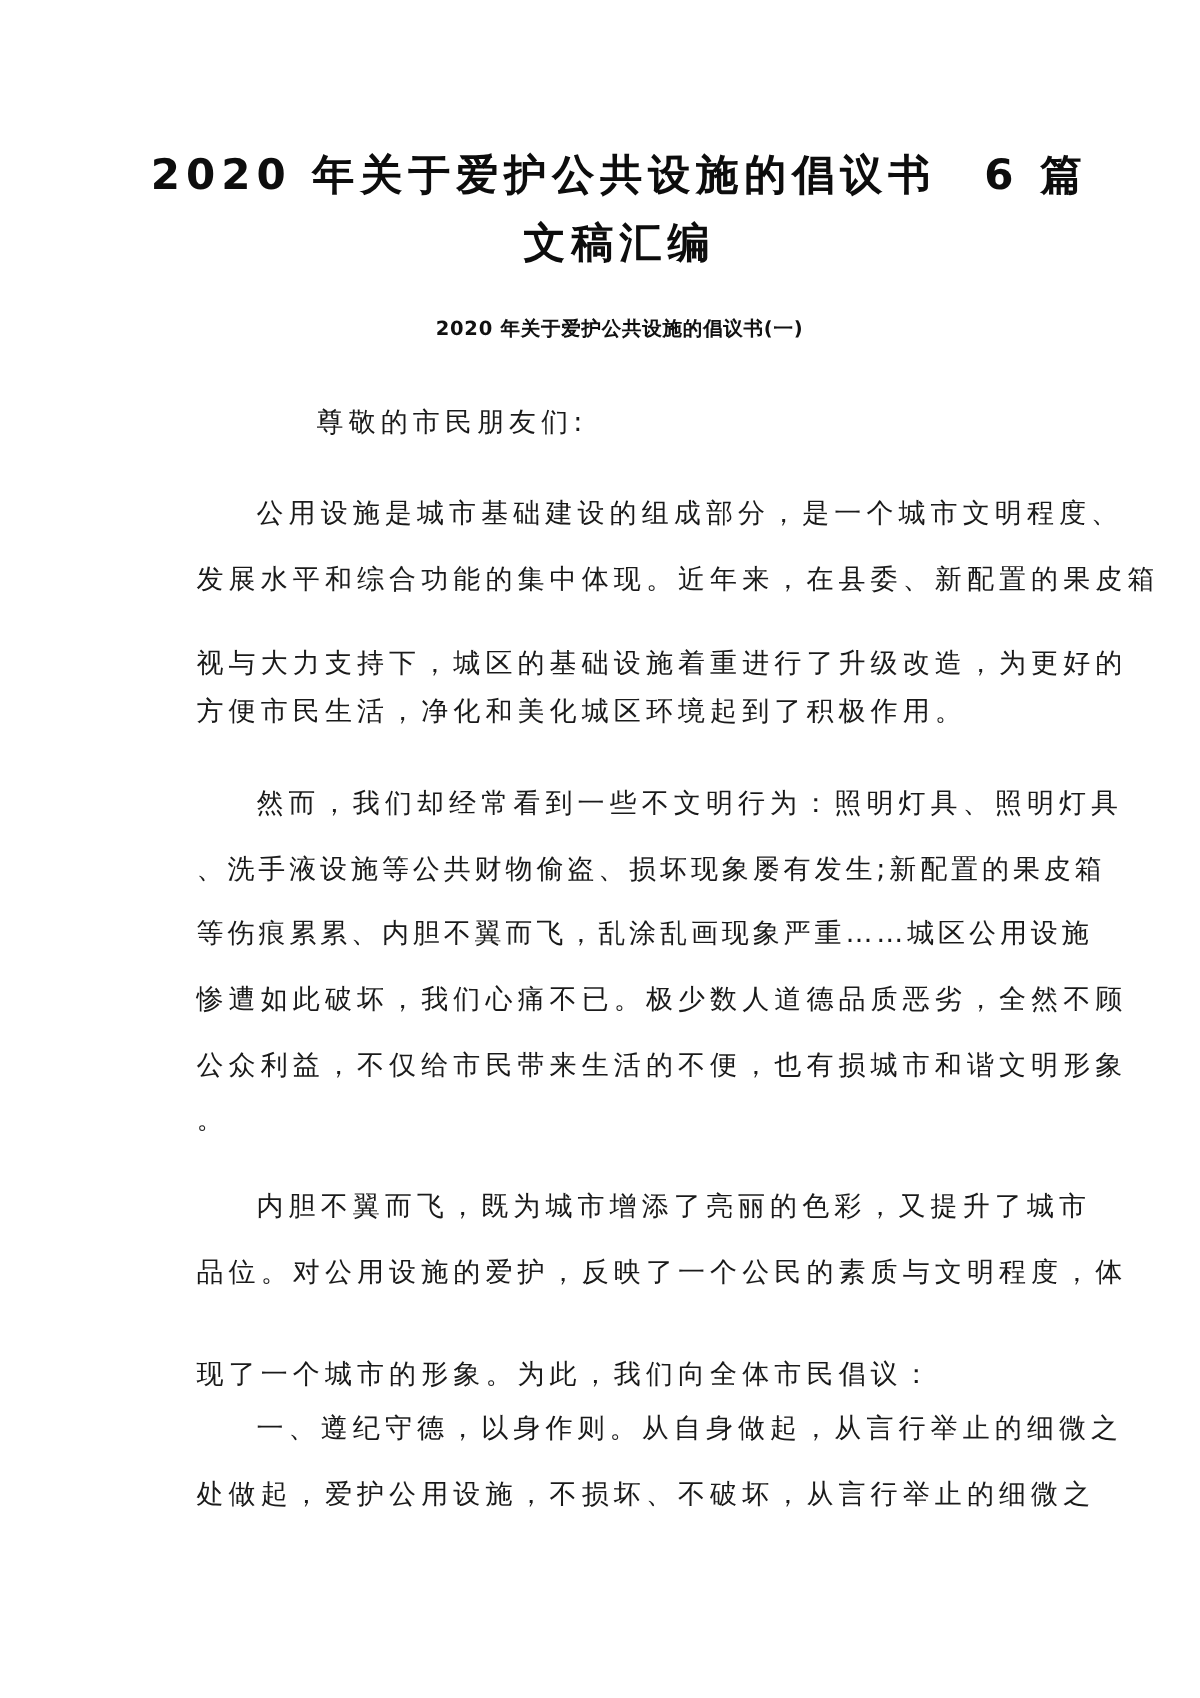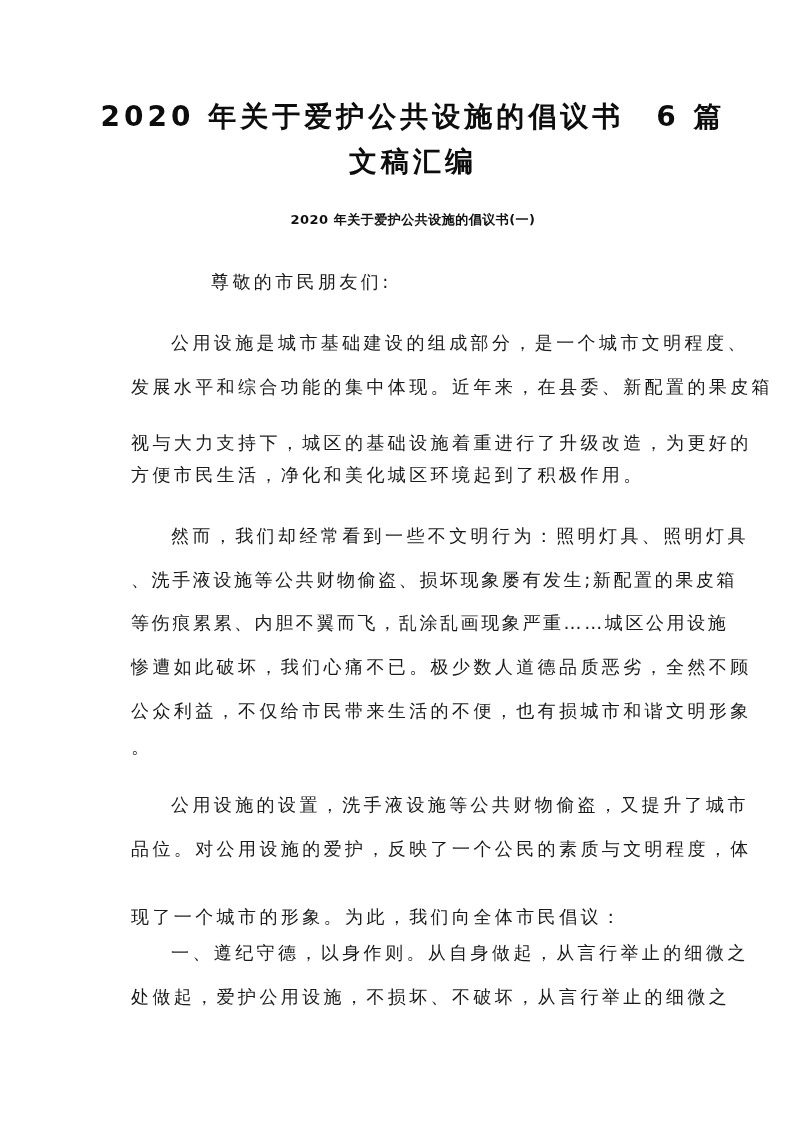--- a/index.html
+++ b/index.html
@@ -77,20 +77,20 @@
   <div class="line" style="top:422px;margin-top:12px;">视与大力支持下，城区的基础设施着重进行了升级改造，为更好的</div>
   <div class="line" style="top:466px;">方便市民生活，净化和美化城区环境起到了积极作用。</div>
 
   <div class="line indent" style="top:527px;">然而，我们却经常看到一些不文明行为：照明灯具、照明灯具</div>
   <div class="line tight" style="top:571px;">、洗手液设施等公共财物偷盗、损坏现象屡有发生;新配置的果皮箱</div>
   <div class="line tight" style="top:614px;text-align:right;">等伤痕累累、内胆不翼而飞，乱涂乱画现象严重……城区公用设施</div>
   <div class="line" style="top:658px;">惨遭如此破坏，我们心痛不已。极少数人道德品质恶劣，全然不顾</div>
   <div class="line" style="top:702px;">公众利益，不仅给市民带来生活的不便，也有损城市和谐文明形象</div>
   <div class="line" style="top:738px;">。</div>
 
-  <div class="line indent" style="top:796px;">公用设施的设置，洗手液设施等公共财物偷盗，又提升了城市</div>
+  <div class="line indent" style="top:796px;">内胆不翼而飞，既为城市增添了亮丽的色彩，又提升了城市</div>
   <div class="line" style="top:840px;">品位。对公用设施的爱护，反映了一个公民的素质与文明程度，体</div>
   <div class="line" style="top:884px;margin-top:24px;">现了一个城市的形象。为此，我们向全体市民倡议：</div>
 
   <div class="line indent" style="top:944px;">一、遵纪守德，以身作则。从自身做起，从言行举止的细微之</div>
   <div class="line" style="top:988px;">处做起，爱护公用设施，不损坏、不破坏，从言行举止的细微之</div>
 
 </div>
 
 </body></html>

